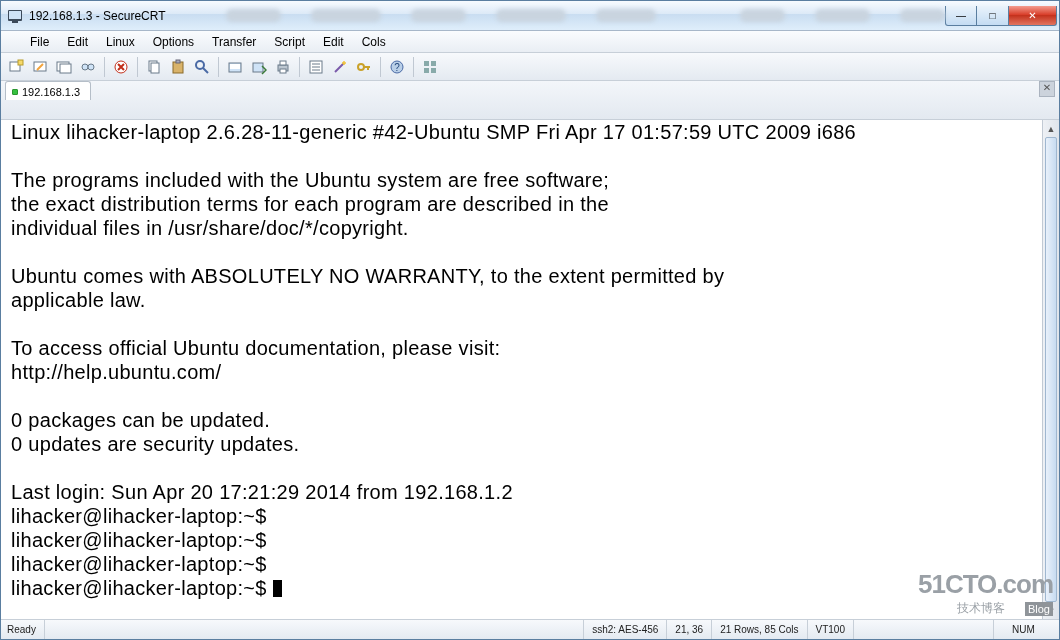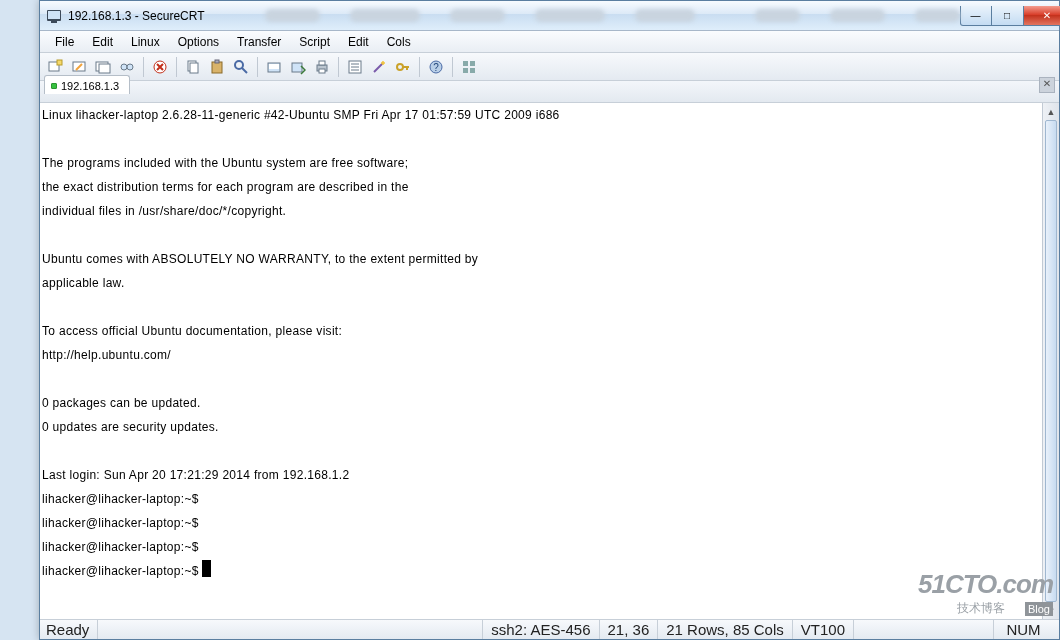--- a/index.html
+++ b/index.html
@@ -1,60 +1,60 @@
 <!DOCTYPE html>
 <html><head>
 <meta charset="utf-8">
 <style>
   * { margin:0; padding:0; box-sizing:border-box; font-family: "Segoe UI", Tahoma, sans-serif; }
   body { width:1060px; height:640px; background:#d6e4f2; overflow:hidden; position:relative; }
-  .window { position:absolute; inset:0; border:1px solid #5a7ea0; background:#4c1d95; display:flex; flex-direction:column; box-shadow:0 0 8px rgba(0,0,0,.25);margin-left:39px;}
+  .window { position:absolute; inset:0; border:1px solid #5a7ea0; background:#4c1d95; display:flex; flex-direction:column; box-shadow:0 0 8px rgba(0,0,0,.25);}
   
   .titlebar { height:30px; background:linear-gradient(#f7fbff,#dce9f7 45%,#c9ddf1 46%,#dfeefb); display:flex; align-items:center; padding:0 0 0 6px; border-bottom:1px solid #a7b7c9;}
   .titlebar .appicon { width:16px; height:16px; margin-right:6px; display:inline-flex;}
   .titlebar .title { font-size:12px; color:#000; flex:0 0 auto;}
   .titlebar .blurbar { flex:1 1 auto; display:flex; gap:30px; padding-left:60px; align-items:center;}
   .blurpill { height:13px; border-radius:6px; background:#c9d4df; filter:blur(2px);}
   .winbtns { display:flex; height:20px; margin-right:2px;}
   .winbtn { width:32px; height:20px; border:1px solid #5a7ea0; border-top:none; display:flex; align-items:center; justify-content:center; font-size:10px; cursor:default;}
   .winbtn.min { background:linear-gradient(#eaf3fb,#c4dcf3); border-radius:0 0 0 3px;}
   .winbtn.max { background:linear-gradient(#eaf3fb,#c4dcf3); border-left:none;}
   .winbtn.close { width:48px; background:linear-gradient(#f39c8e,#d9402c 45%,#c22e19 46%,#e2745f); color:#fff; border-left:none; border-radius:0 0 3px 0;}
   
-  .menubar { height:22px; background:linear-gradient(#fafcfe,#e9eef4); border-bottom:1px solid #c7cfd8; display:flex; align-items:center; padding:0 6px; font-size:12px;}
+  .menubar { height:22px; background:linear-gradient(#fafcfe,#e9eef4); border-bottom:1px solid #c7cfd8; display:flex; align-items:center; padding:0 20px; font-size:12px;}
   .menuitem { padding:2px 9px; cursor:default;}
   
   .toolbar { height:28px; background:linear-gradient(#f7f9fc,#e4eaf1); border-bottom:1px solid #c7cfd8; display:flex; align-items:center; padding:0 4px; gap:2px;}
   .tbtn { width:22px; height:22px; display:flex; align-items:center; justify-content:center; cursor:default; border-radius:2px;}
   .tbtn svg { width:16px; height:16px;}
   .tsep { width:1px; height:20px; background:#c0c8d2; margin:0 3px;}
   
-  .sessiontabs { height:22px; background:linear-gradient(#f3f6fa,#e3e9f0); border-bottom:1px solid #c7cfd8; display:flex; align-items:flex-end; padding:8px 4px;}
+  .sessiontabs { height:39px; background:linear-gradient(#f3f6fa,#e3e9f0); border-bottom:1px solid #c7cfd8; display:flex; align-items:flex-start; padding:0 4px;}
   .tab { height:19px; border:1px solid #b5bec8; border-bottom:none; background:#fff; font-size:11px; padding:1px 10px 0 6px; display:flex; align-items:center; gap:4px; border-radius:3px 3px 0 0;}
   .tab .led { width:6px; height:6px; background:#37c140; border:1px solid #2a9630; border-radius:1px;}
   .tabs-spacer { flex:1 1 auto;}
   .tabclose { width:16px; height:16px; background:#ccd3dc; border:1px solid #aab3bf; font-size:10px; line-height:12px; text-align:center; color:#555; margin-bottom:1px;}
   
   .terminal-wrap { flex:1 1 auto; position:relative; display:flex;}
-  .terminal { flex:1 1 auto; background:#fff; font-family:"Courier New",monospace; font-size:12px; line-height:23px; color:#000; white-space:pre-wrap; word-break:break-all; padding:1px 0 0 2px; overflow:hidden; letter-spacing:0.3px;}
+  .terminal { flex:1 1 auto; background:#fff; font-family:"Courier New",monospace; font-size:20px; line-height:23px; color:#000; white-space:pre-wrap; word-break:break-all; padding:1px 0 0 10px; overflow:hidden; letter-spacing:0.3px;}
   .cursor { display:inline-block; width:9px; height:17px; background:#000; vertical-align:-2px;}
   .vscroll { width:17px; background:linear-gradient(90deg,#eef1f5,#dfe4eb); border-left:1px solid #c2cad4; display:flex; flex-direction:column;}
   .sbtn { height:17px; display:flex; align-items:center; justify-content:center; font-size:9px; color:#555;}
   .strack { flex:1 1 auto; position:relative;}
   .sthumb { position:absolute; left:2px; right:2px; top:0; height:100%; background:linear-gradient(90deg,#e9f1fb,#c7dbf0); border:1px solid #9fb7d0; border-radius:2px;}
   
-  .statusbar { height:20px; background:linear-gradient(#f7f9fc,#e4eaf1); border-top:1px solid #c7cfd8; display:flex; align-items:flex-end; font-size:15px; color:#222; padding:0 6px;}
+  .statusbar { height:20px; background:linear-gradient(#f7f9fc,#e4eaf1); border-top:1px solid #c7cfd8; display:flex; align-items:flex-end; font-size:10px; color:#222; padding:0 6px;}
   .statusbar .cell { padding:0 8px; border-left:1px solid #c7cfd8; height:100%; display:flex; align-items:center;}
   .statusbar .cell:first-child { border-left:none; padding-left:0;}
   .statusbar .wide { flex:0 0 auto; width:140px;}
   .statusbar .ready { flex:0 0 auto;}
   .statusbar .flex { flex:1 1 auto;}
   .statusbar .num { width:60px; justify-content:center;}
   .watermark { position:absolute; right:6px; bottom:22px; text-align:right; color:#9aa0a6; font-family:Arial; pointer-events:none;}
-  .watermark .l1 { font-size:26px; font-weight:bold; font-style:italic; letter-spacing:-1px;}
+  .watermark .l1 { font-size:26px; font-weight:bold; letter-spacing:-1px;}
   .watermark .l2 { font-size:12px; display:flex; align-items:center; justify-content:flex-end; gap:20px;}
   .blogtag { background:#8f9499; color:#fff; font-size:11px; padding:1px 3px;}
 </style>
 </head>
 <body>
 
 <div class="window">
 
   <div class="titlebar">
     <span class="appicon">

